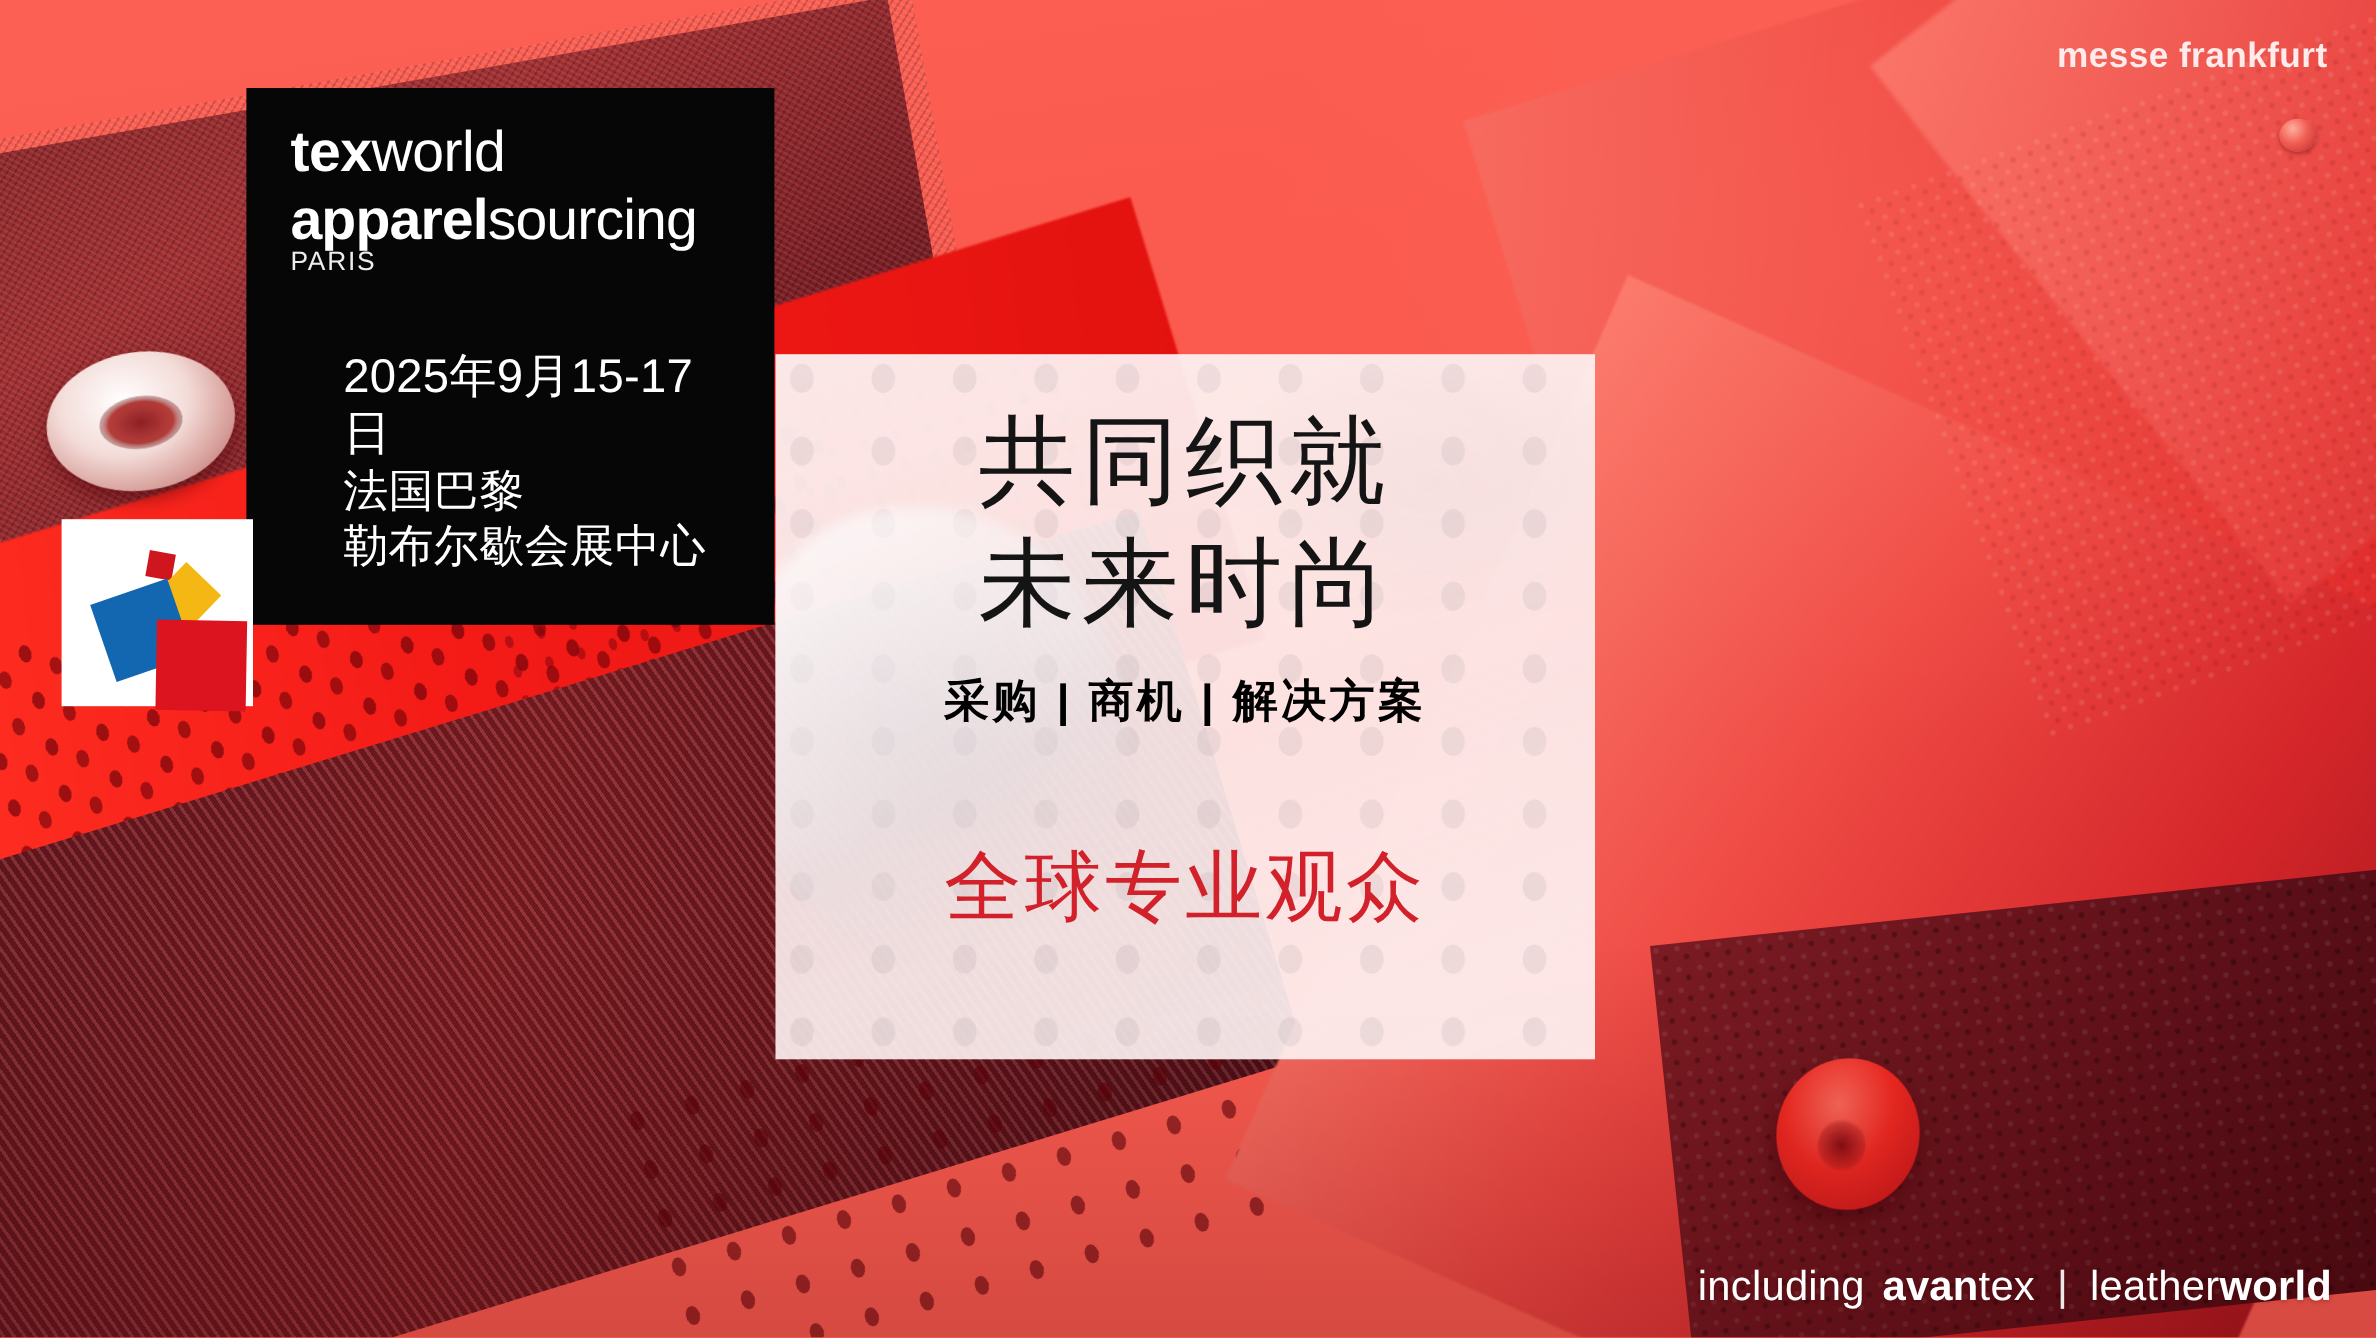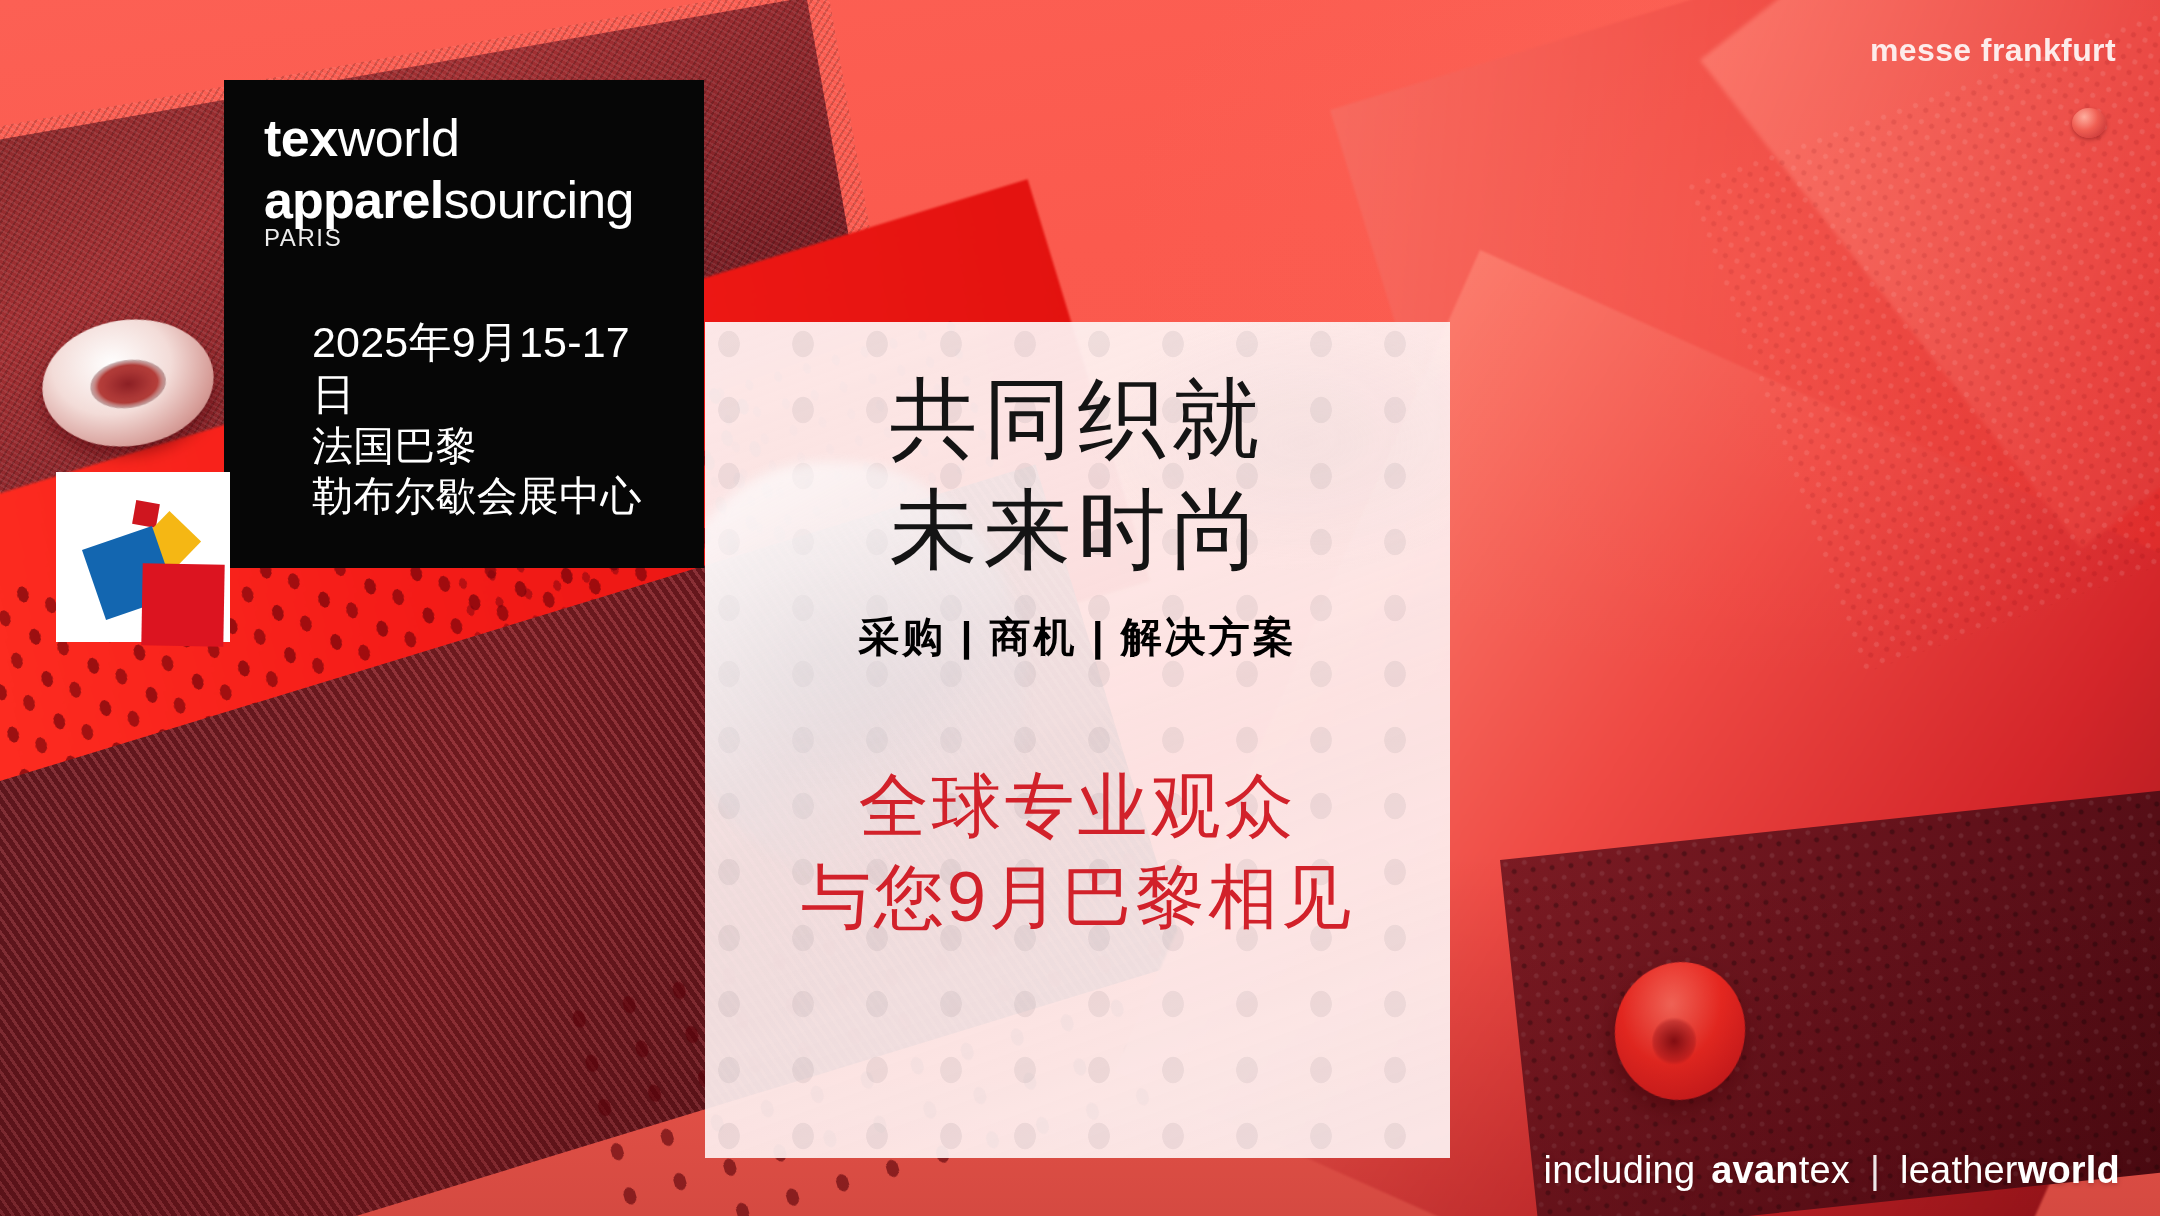--- a/index.html
+++ b/index.html
@@ -221,21 +221,21 @@
   }
   #mf-mark i { position:absolute; display:block; }
   .sq-red-sm  { width:24px; height:24px; background:#cf161f; left:78px;  top:30px;  transform:rotate(10deg); }
   .sq-yellow  { width:44px; height:44px; background:#f5b714; left:92px;  top:48px;  transform:rotate(44deg); }
   .sq-blue    { width:74px; height:74px; background:#1366b0; left:36px;  top:64px;  transform:rotate(-19deg); }
   .sq-red-lg  { width:82px; height:82px; background:#dc1420; left:86px;  top:92px;  transform:rotate(1deg); }
 
   
   #content-panel {
     position:absolute; left:705px; top:322px;
-    width:745px; height:836px;
+    width:745px; height:641px;
     background:rgba(253,240,239,.90);
     z-index:5;
     overflow:hidden;
     display:flex; flex-direction:column; align-items:center;
   }
   
   #content-panel .ghost {
     position:absolute; inset:0; pointer-events:none;
     background-image:
       radial-gradient(ellipse 18px 22px at 24px 22px, rgba(150,140,146,.16) 58%, transparent 62%),
@@ -356,21 +356,20 @@
     <div class="cp-inner">
       <div class="headline">
         <div>共同织就</div>
         <div>未来时尚</div>
       </div>
 
       <div class="subline">采购 | 商机 | 解决方案</div>
 
       <div class="cta">
         <div>全球专业观众</div>
-        <div>与您9月巴黎相见</div>
       </div>
     </div>
   </div>
 
   <div id="sub-brands">
     <span class="w-light">including</span>
     <span><span class="w-bold">avan</span><span class="w-light">tex</span></span>
     <span class="divider">|</span>
     <span><span class="w-light">leather</span><span class="w-bold">world</span></span>
   </div>

